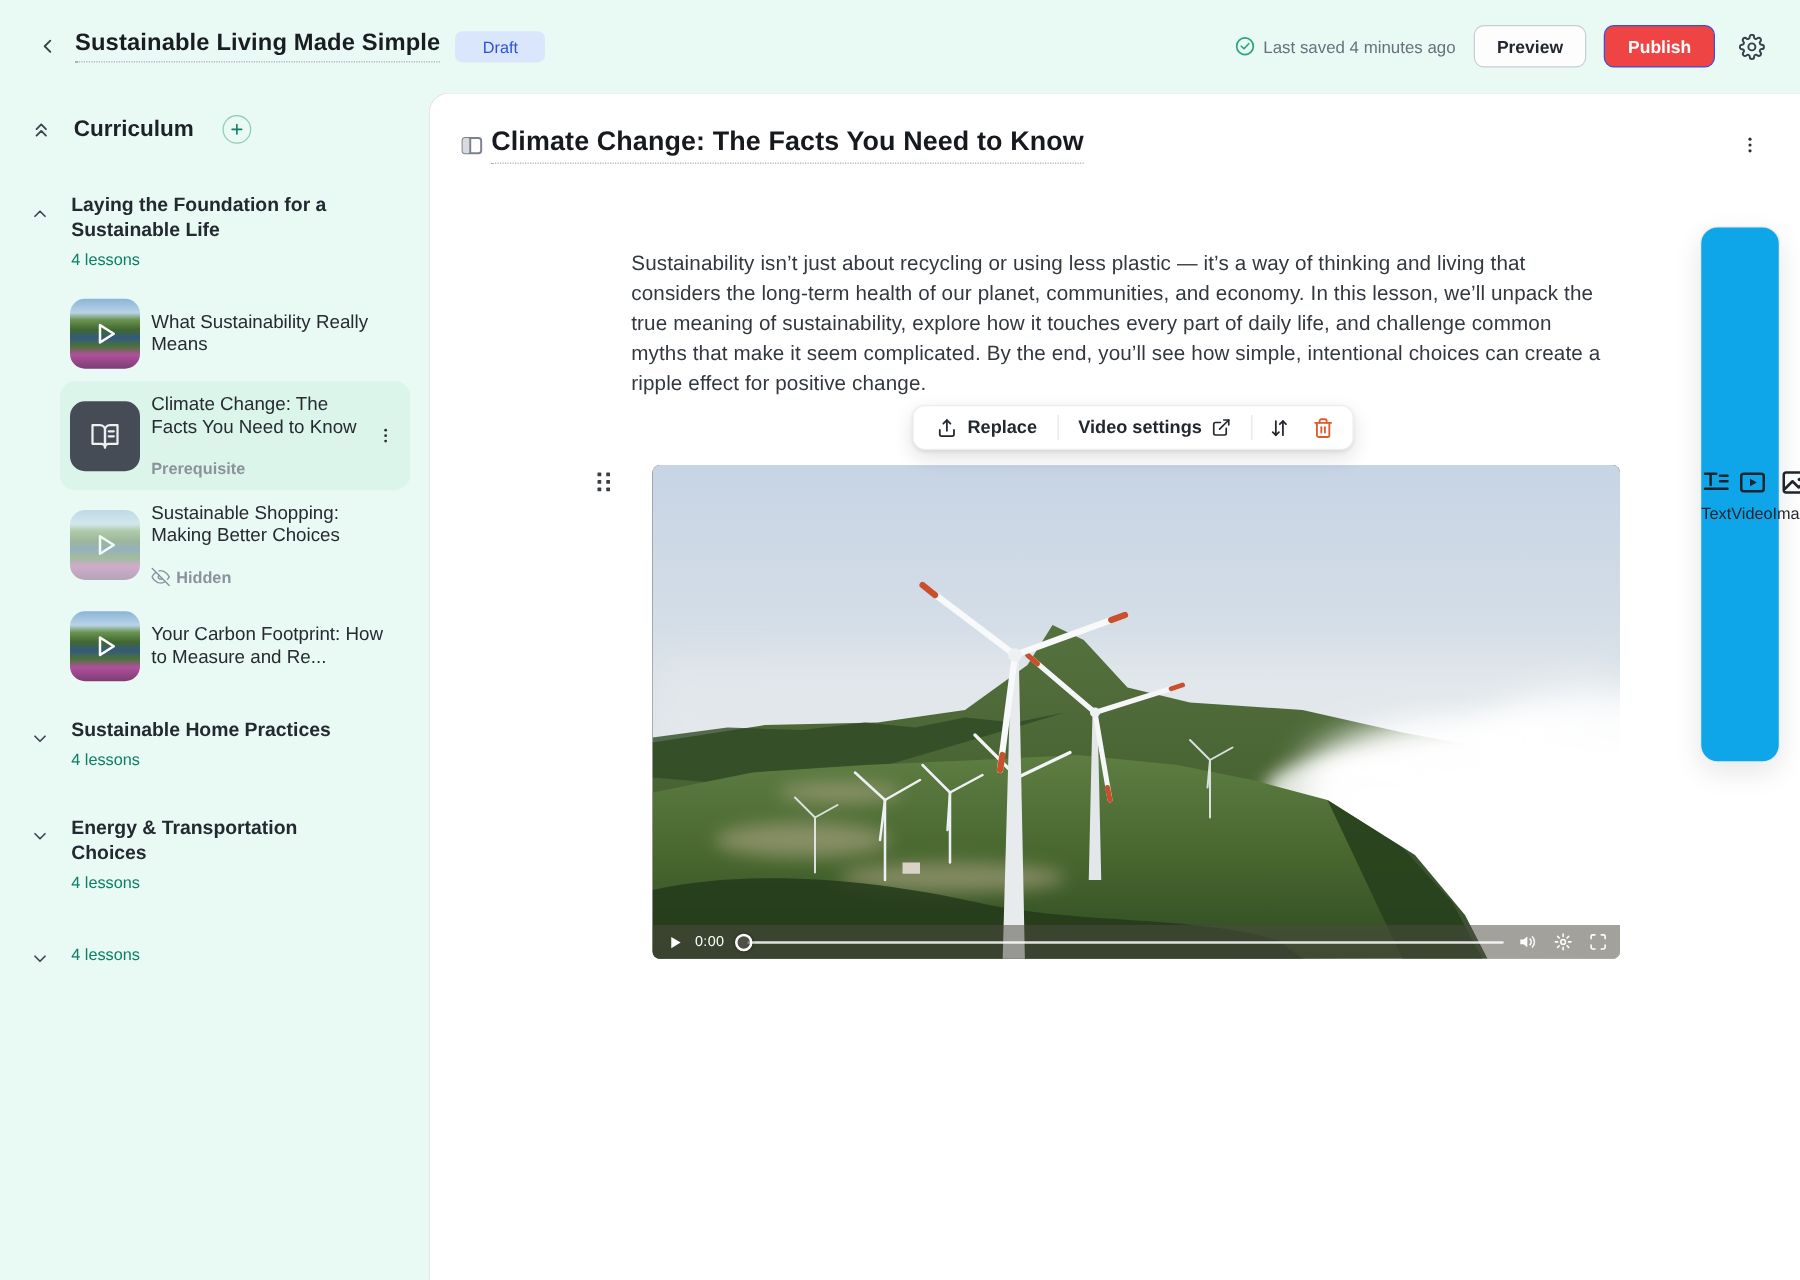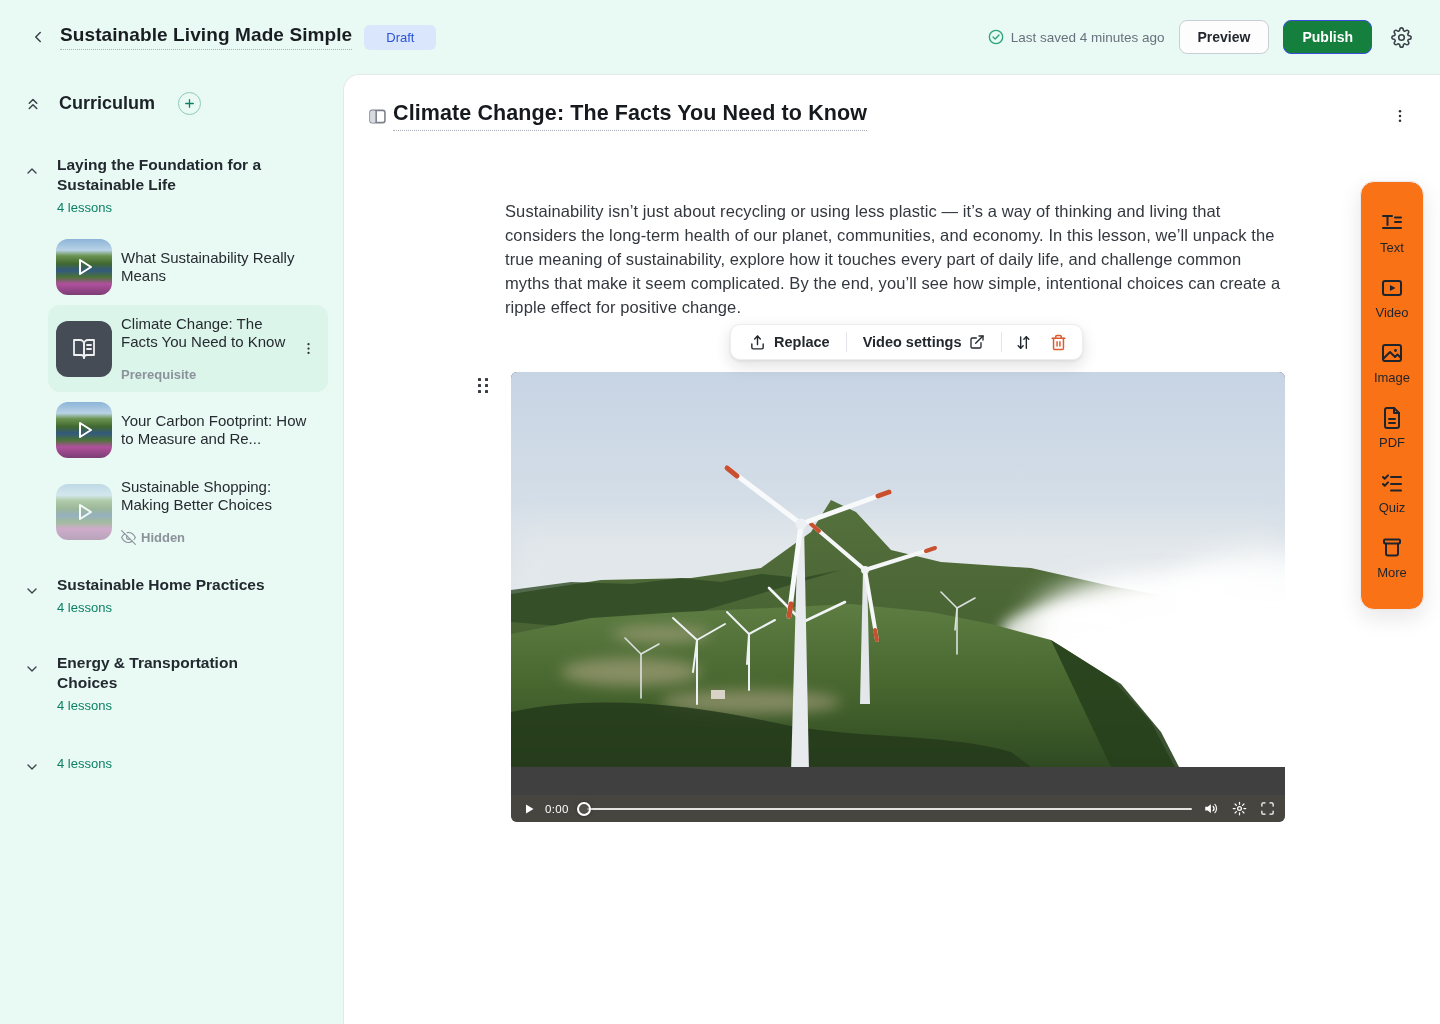--- a/index.html
+++ b/index.html
@@ -10,21 +10,21 @@
   
   .topbar { position:absolute; top:0; left:0; width:1440px; height:74px; display:flex; align-items:center; padding:0 24px; }
   .back-btn { width:28px; height:28px; border:none; background:transparent; cursor:pointer; color:#3a4049; display:flex; align-items:center; justify-content:center; }
   .course-title { font-size:19px; font-weight:700; color:#191d22; margin-left:8px; border-bottom:1.5px dotted #a8b0ba; padding-bottom:3px; letter-spacing:.1px; }
   .badge-draft { margin-left:12px; background:#d9e6fb; color:#2d52d8; font-size:13px; font-weight:500; padding:5px 22px; border-radius:6px; }
   .topbar-right { margin-left:auto; display:flex; align-items:center; gap:14px; }
   .saved { display:flex; align-items:center; gap:7px; color:#68717d; font-size:13.5px; }
   .saved svg { color:#2aa47c; }
   .btn { font-family:inherit; font-size:14px; font-weight:600; border-radius:8px; padding:8px 18px; cursor:pointer; }
   .btn-secondary { background:#fdfdfd; border:1px solid #c9ced6; color:#23282e; }
-  .btn-primary { background:#15803d; border:1px solid #3a4edb; color:#fff; margin-left:0; }
+  .btn-primary { background:#ef4444; border:1px solid #3a4edb; color:#fff; margin-left:0; }
   .gear-btn { border:none; background:transparent; color:#3a4049; cursor:pointer; width:30px; height:30px; display:flex; align-items:center; justify-content:center; }
 
   
   .sidebar { position:absolute; top:74px; left:0; width:340px; height:950px; padding:18px 16px 0 24px; overflow:hidden; }
   .curriculum-head { display:flex; align-items:center; gap:17px; margin-bottom:34px; }
   .collapse-all { background:none; border:none; cursor:pointer; color:#3c434c; width:18px; height:18px; }
   .curriculum-title { font-size:18px; font-weight:700; color:#1c2127; }
   .add-section { margin-left:6px; width:23px; height:23px; border-radius:50%; border:1.5px solid #8fcab6; background:transparent; color:#0d8065; cursor:pointer; display:flex; align-items:center; justify-content:center; }
   .section { margin-bottom:10px; }
   .section-head { display:flex; align-items:flex-start; gap:17px; cursor:pointer; padding:6px 0; }
@@ -57,33 +57,33 @@
   .video-toolbar { position:absolute; left:386px; top:249px; height:36px; background:#fff; border:1px solid #eceef1; border-radius:10px; box-shadow:0 6px 16px rgba(20,24,31,.13), 0 1px 3px rgba(20,24,31,.08); display:flex; align-items:center; padding:0 6px; z-index:5; }
   .vt-btn { display:flex; align-items:center; gap:8px; background:none; border:none; font-family:inherit; font-size:14.5px; font-weight:600; color:#23282e; padding:6px 12px; cursor:pointer; }
   .vt-divider { width:1px; height:20px; background:#e2e5e9; margin:0 4px; }
   .vt-icon-btn { background:none; border:none; cursor:pointer; color:#23282e; padding:6px 9px; display:flex; align-items:center; }
   .vt-icon-btn.danger { color:#dd5b2f; }
 
   .drag-handle { position:absolute; left:134px; top:303px; width:14px; height:18px; cursor:grab; color:#393e45; display:grid; grid-template-columns:repeat(2,4px); grid-auto-rows:4px; gap:2px 3px; }
   .drag-handle i { width:2.8px; height:2.8px; background:currentColor; border-radius:0.5px; }
 
   
-  .video-wrap { position:absolute; left:167px; top:297px; width:774px; height:450px; border-radius:6px; overflow:hidden; background:#404040; }
+  .video-wrap { position:absolute; left:178px; top:297px; width:774px; height:395px; border-radius:6px; overflow:hidden; background:#404040; }
   .video-wrap svg.scene { display:block; }
   .vp-controls { position:absolute; left:0; right:0; bottom:0; height:27px; background:rgba(77,75,66,.52); display:flex; align-items:center; padding:0 8px; color:#fff; }
   .vp-play { background:none; border:none; color:#fff; cursor:pointer; display:flex; padding:2px 4px; }
   .vp-time { font-size:11.5px; margin:0 8px 0 6px; letter-spacing:.3px; }
   .vp-track { position:relative; flex:1; height:14px; margin-right:10px; cursor:pointer; }
   .vp-track .rail { position:absolute; top:6px; left:10px; right:0; height:2px; background:rgba(255,255,255,.85); border-radius:1px; }
   .vp-knob { position:absolute; left:0; top:0; width:14px; height:14px; border:2.5px solid #fff; border-radius:50%; background:rgba(90,90,85,.6); box-shadow:0 0 3px rgba(0,0,0,.4); }
   .vp-right { display:flex; align-items:center; gap:9px; }
   .vp-icon { background:none; border:none; color:#fff; cursor:pointer; display:flex; padding:2px; }
 
   
-  .block-panel { position:absolute; left:1360px; top:181px; width:64px; height:429px; background:#f97316; border:1px solid #e9ebee; border-radius:14px; box-shadow:0 8px 22px rgba(20,24,31,.10); display:flex; flex-direction:column; align-items:center; justify-content:space-evenly; padding:8px 0; }
+  .block-panel { position:absolute; left:1360px; top:181px; width:64px; height:429px; background:#0ea5e9; border:1px solid #e9ebee; border-radius:14px; box-shadow:0 8px 22px rgba(20,24,31,.10); display:flex; align-items:center; justify-content:space-evenly; padding:8px 0; }
   .block-item { display:flex; flex-direction:column; align-items:center; gap:5px; background:none; border:none; cursor:pointer; color:#1e242c; font-family:inherit; }
   .block-item .lbl { font-size:13px; font-weight:500; color:#1e242c; }
 
   svg { flex-shrink:0; }
 </style>
 </head>
 <body>
 
 <div class="page">
 
@@ -171,52 +171,52 @@
             <div class="lesson-title">Climate Change: The Facts You Need to Know</div>
             <div class="lesson-meta">Prerequisite</div>
           </div>
           <button class="kebab-v">
             <svg width="15" height="15" viewBox="0 0 24 24" fill="currentColor">
                 <circle cx="12" cy="5" r="1.8"></circle>
                 <circle cx="12" cy="12" r="1.8"></circle>
                 <circle cx="12" cy="19" r="1.8"></circle>
               </svg>
           </button>
-        </div>
-
-        <div class="lesson">
-          <div class="thumb">
-            <span class="play">
-                <svg width="26" height="26" viewBox="0 0 26 26" fill="none" stroke="#fff" stroke-width="2" stroke-linejoin="round">
-                  <polygon points="9,6 20,13 9,20"></polygon>
-                </svg>
-              </span>
-          </div>
-          <div class="lesson-body">
-            <div class="lesson-title">Your Carbon Footprint: How to Measure and Re...</div>
-          </div>
         </div>
 
         <div class="lesson">
           <div class="thumb dim">
             <span class="play">
                 <svg width="26" height="26" viewBox="0 0 26 26" fill="none" stroke="#fff" stroke-width="2" stroke-linejoin="round">
                   <polygon points="9,6 20,13 9,20"></polygon>
                 </svg>
               </span>
           </div>
           <div class="lesson-body">
             <div class="lesson-title">Sustainable Shopping: Making Better Choices</div>
             <div class="lesson-meta">
               <svg width="15" height="15" viewBox="0 0 24 24" fill="none" stroke="currentColor" stroke-width="1.8" stroke-linecap="round" stroke-linejoin="round">
                   <path d="M17.94 17.94A10.07 10.07 0 0 1 12 20c-7 0-11-8-11-8a18.45 18.45 0 0 1 5.06-5.94M9.9 4.24A9.12 9.12 0 0 1 12 4c7 0 11 8 11 8a18.5 18.5 0 0 1-2.16 3.19m-6.72-1.07a3 3 0 1 1-4.24-4.24"></path>
                   <line x1="1" y1="1" x2="23" y2="23"></line>
                 </svg>
               <span>Hidden</span>
             </div>
+          </div>
+        </div>
+
+        <div class="lesson">
+          <div class="thumb">
+            <span class="play">
+                <svg width="26" height="26" viewBox="0 0 26 26" fill="none" stroke="#fff" stroke-width="2" stroke-linejoin="round">
+                  <polygon points="9,6 20,13 9,20"></polygon>
+                </svg>
+              </span>
+          </div>
+          <div class="lesson-body">
+            <div class="lesson-title">Your Carbon Footprint: How to Measure and Re...</div>
           </div>
         </div>
 
       </div>
     </div>
 
     <div class="section" style="margin-top:14px;">
       <div class="section-head">
         <svg class="section-chevron" width="16" height="16" viewBox="0 0 24 24" fill="none" stroke="currentColor" stroke-width="2" stroke-linecap="round" stroke-linejoin="round">
             <polyline points="6 9 12 15 18 9"></polyline>

